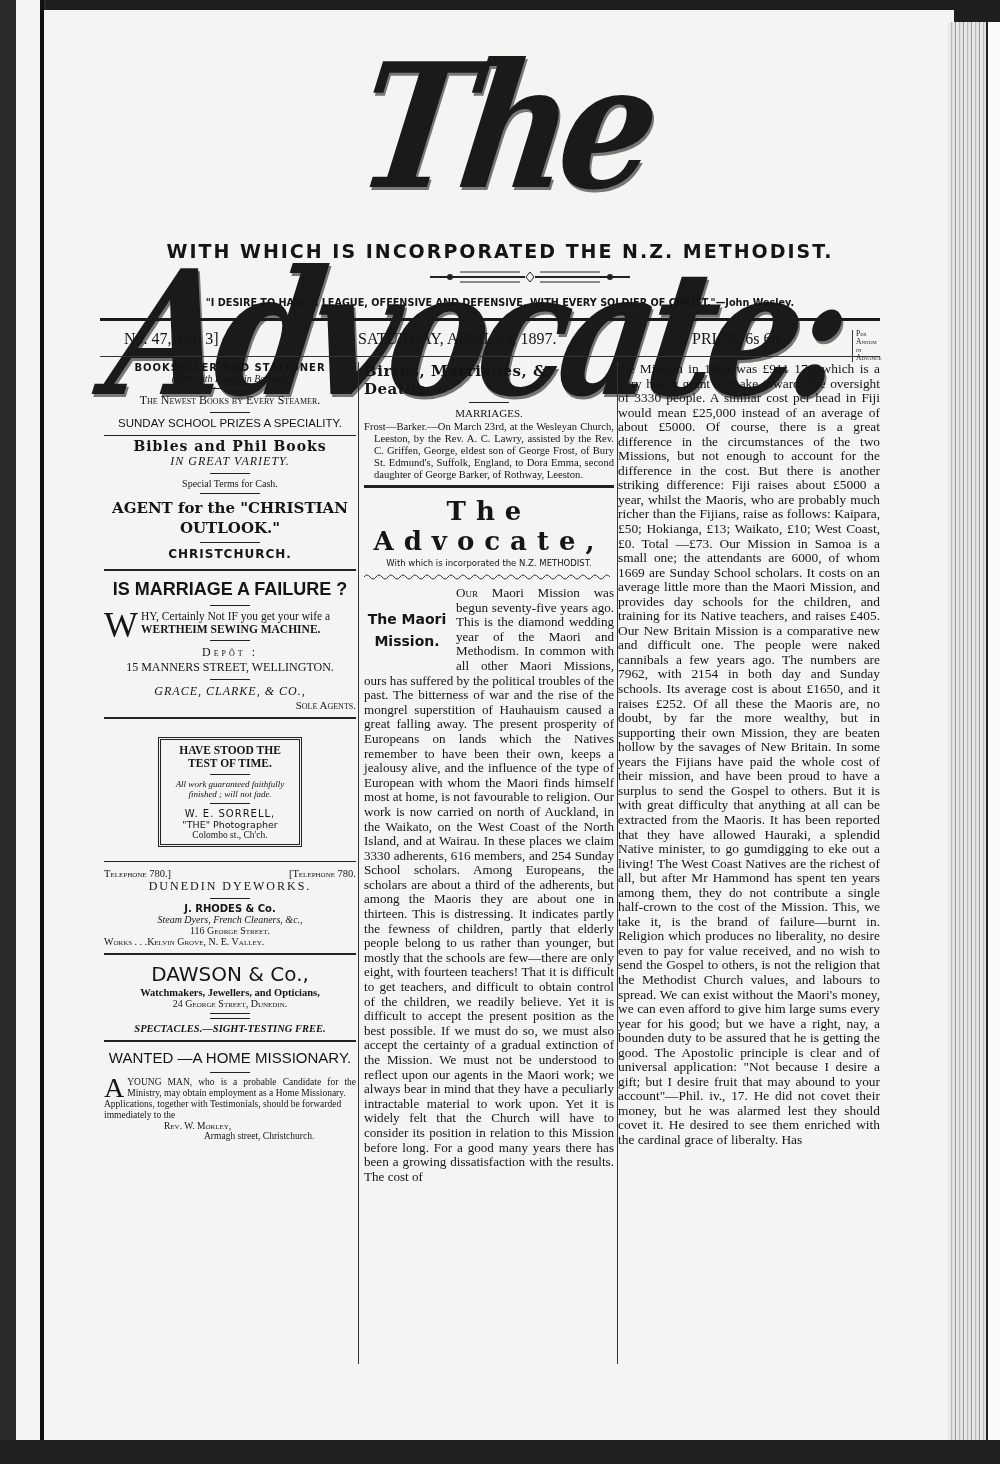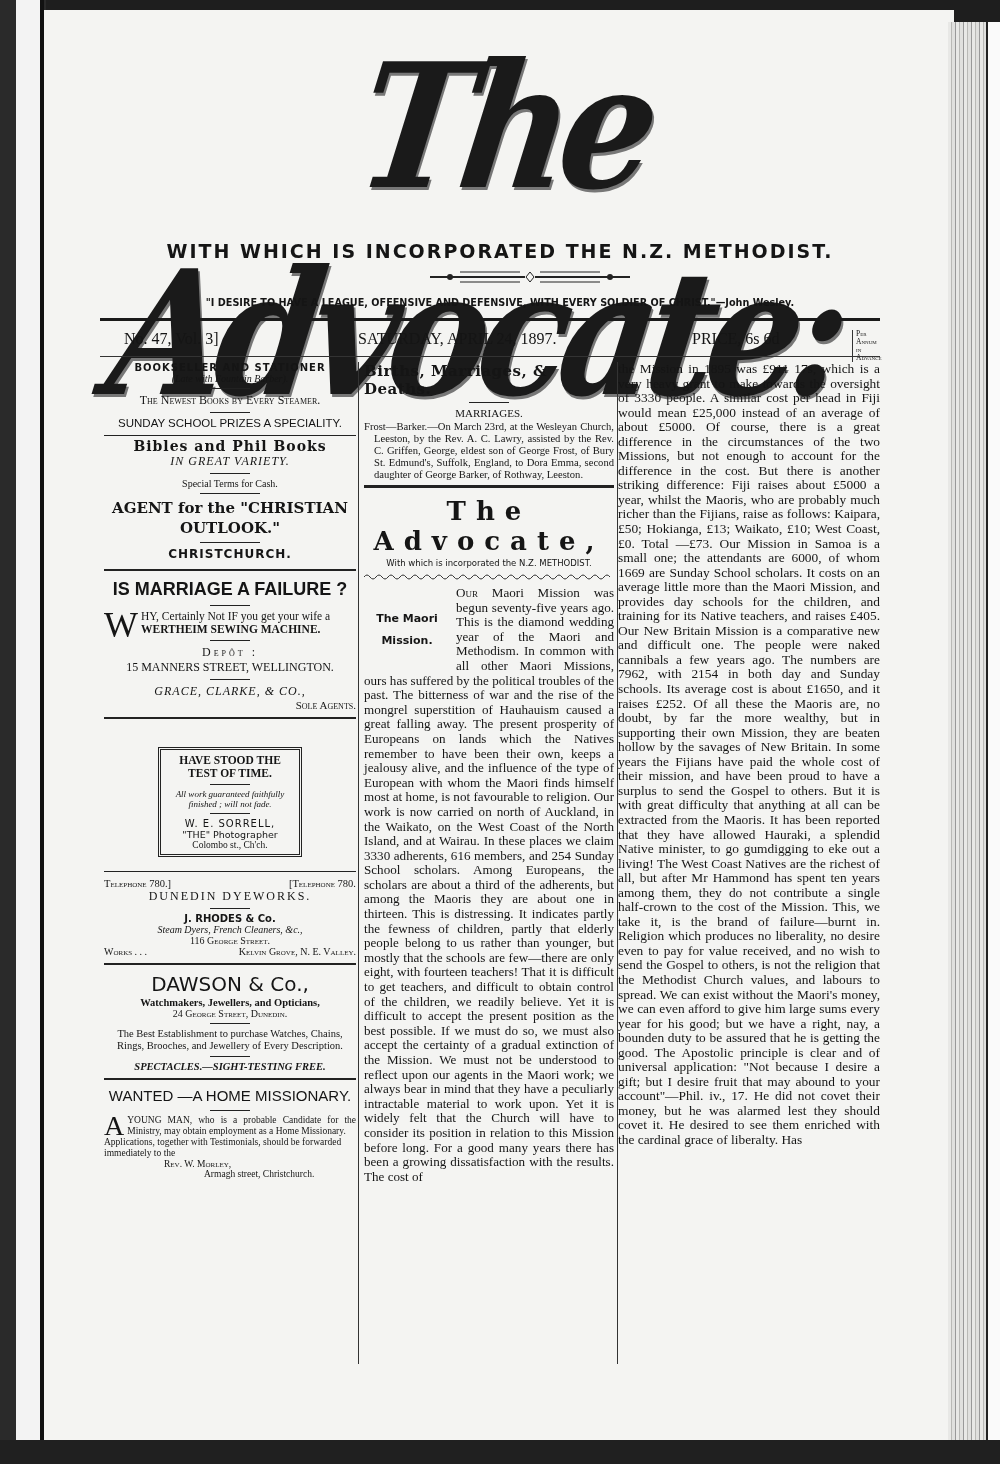--- a/index.html
+++ b/index.html
@@ -33,21 +33,21 @@
   .sc{font-variant:small-caps;}
   .ad-name{font-family:"DejaVu Sans",sans-serif;font-weight:bold;font-size:22px;letter-spacing:2px;line-height:28px;}
   .ad-sub{font-family:"DejaVu Sans",sans-serif;font-weight:bold;font-size:10px;letter-spacing:1px;}
   .it{font-style:italic;}
   .small{font-size:10px;}
   .photo-box{width:130px;margin:10px auto;border:3px double #222;padding:4px;font-size:10px;text-align:center;}
   .body-text{font-size:13.1px;line-height:14.6px;text-align:justify;}
   .bmd-title{font-family:"DejaVu Serif",serif;font-weight:bold;font-size:15px;letter-spacing:.5px;}
   .entry{font-size:10.6px;line-height:12px;text-align:justify;text-indent:-10px;padding-left:10px;margin:2px 0;}
   .advocate-sub{font-family:"DejaVu Serif",serif;font-size:26px;text-align:center;letter-spacing:10px;font-weight:bold;}
-  .sidehead{float:left;width:86px;text-align:center;font-family:"DejaVu Sans",sans-serif;font-weight:bold;font-size:11px;line-height:22px;margin:6px 6px 16px 0;}
+  .sidehead{float:left;width:86px;text-align:center;font-family:"DejaVu Sans",sans-serif;font-weight:bold;font-size:14px;line-height:22px;margin:6px 6px 16px 0;}
   .dropcap{float:left;font-size:36px;line-height:30px;margin-right:3px;}
 </style>
 </head>
 <body>
 
 <div class="left-edge">
     <div class="strip"></div>
   </div>
 <div class="page"></div>
 <div class="right-edge">
@@ -117,54 +117,53 @@
     </div>
     <div class="hr-s" style="clear:both"></div>
     <div class="sc" style="font-size:12px;letter-spacing:3px">Depôt :</div>
     <div style="font-size:12px">15 MANNERS STREET, WELLINGTON.</div>
     <div class="hr-s"></div>
     <div class="it" style="font-size:12px;letter-spacing:1px">GRACE, CLARKE, &amp; CO.,</div>
     <div class="sc" style="text-align:right;font-size:11px">Sole Agents.</div>
   </div>
   <div class="hr-full"></div>
 
-  <div class="photo-box" style="margin-top:28px">
+  <div class="photo-box" style="margin-top:18px">
     <div style="font-weight:bold;font-size:11.5px;line-height:13px">HAVE STOOD THE TEST OF TIME.</div>
     <div class="hr-s"></div>
     <div class="it" style="font-size:9px">All work guaranteed faithfully finished ; will not fade.</div>
     <div class="hr-s"></div>
     <div style="font-family:'DejaVu Sans',sans-serif;font-size:10px;letter-spacing:1px">W. E. SORRELL,</div>
     <div style="font-family:'DejaVu Sans',sans-serif;font-size:9.5px">"THE" Photographer</div>
     <div style="font-size:9.5px">Colombo st., Ch'ch.</div>
   </div>
   <div class="hr-full" style="margin-top:14px;height:1px"></div>
 
   <div class="c">
     <div class="sc" style="display:flex;justify-content:space-between;font-size:10.5px">
       <span>Telephone 780.]</span>
       <span>[Telephone 780.</span>
     </div>
     <div style="font-size:12px;letter-spacing:2px">DUNEDIN DYEWORKS.</div>
     <div class="hr-s"></div>
     <div style="font-family:'DejaVu Sans',sans-serif;font-weight:bold;font-size:10px">J. RHODES &amp; Co.</div>
     <div class="it small">Steam Dyers, French Cleaners, &amp;c.,</div>
     <div class="sc small">116 George Street.</div>
-    <div class="sc small" style="display:flex;justify-content:space-between">
+    <div class="sc small" style="display:flex;">
       <span>Works . . .</span>
       <span>Kelvin Grove, N. E. Valley.</span>
     </div>
   </div>
   <div class="hr-full"></div>
 
   <div class="c">
     <div style="font-family:'DejaVu Sans',sans-serif;font-size:20px;line-height:26px">DAWSON &amp; Co.,</div>
     <div style="font-weight:bold;font-size:10.5px">Watchmakers, Jewellers, and Opticians,</div>
     <div class="sc small">24 George Street, Dunedin.</div>
     <div class="hr-s"></div>
-    <div style="font-size:10.5px;line-height:12px">The Best Establishment to purchase Watches, Chains, Rings, Brooches, and Jewellery of Every Description.</div>
     <div class="hr-s"></div>
     <div class="it" style="font-weight:bold;font-size:10.5px">SPECTACLES.—SIGHT-TESTING FREE.</div>
   </div>
   <div class="hr-full"></div>
 
   <div>
     <div class="c" style="font-family:'Liberation Sans',sans-serif;font-size:15px;line-height:20px">WANTED —A HOME MISSIONARY.</div>
     <div class="hr-s"></div>
     <div style="font-size:9.5px;line-height:11px;text-align:justify">
       <span class="dropcap" style="font-size:28px;line-height:22px">A</span>

